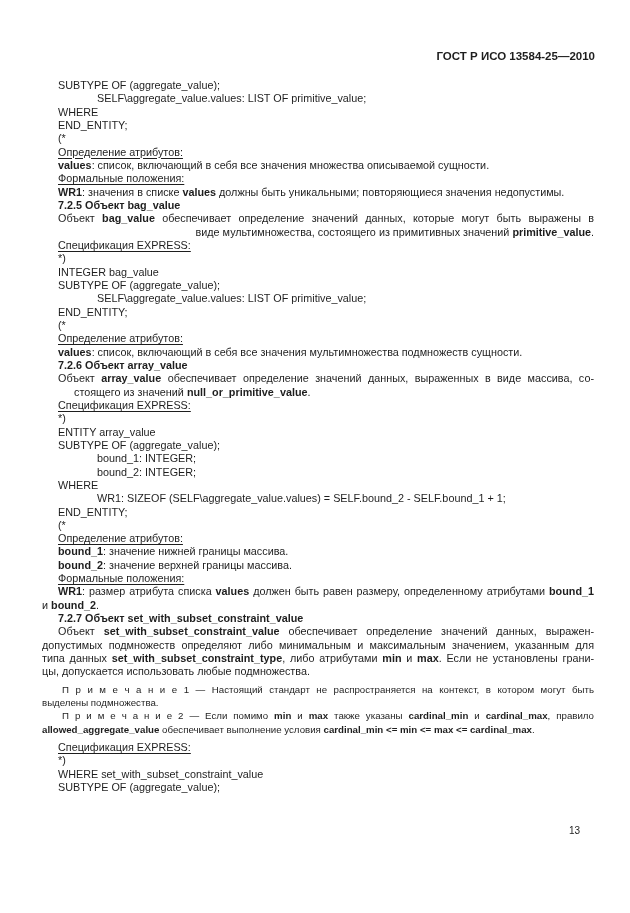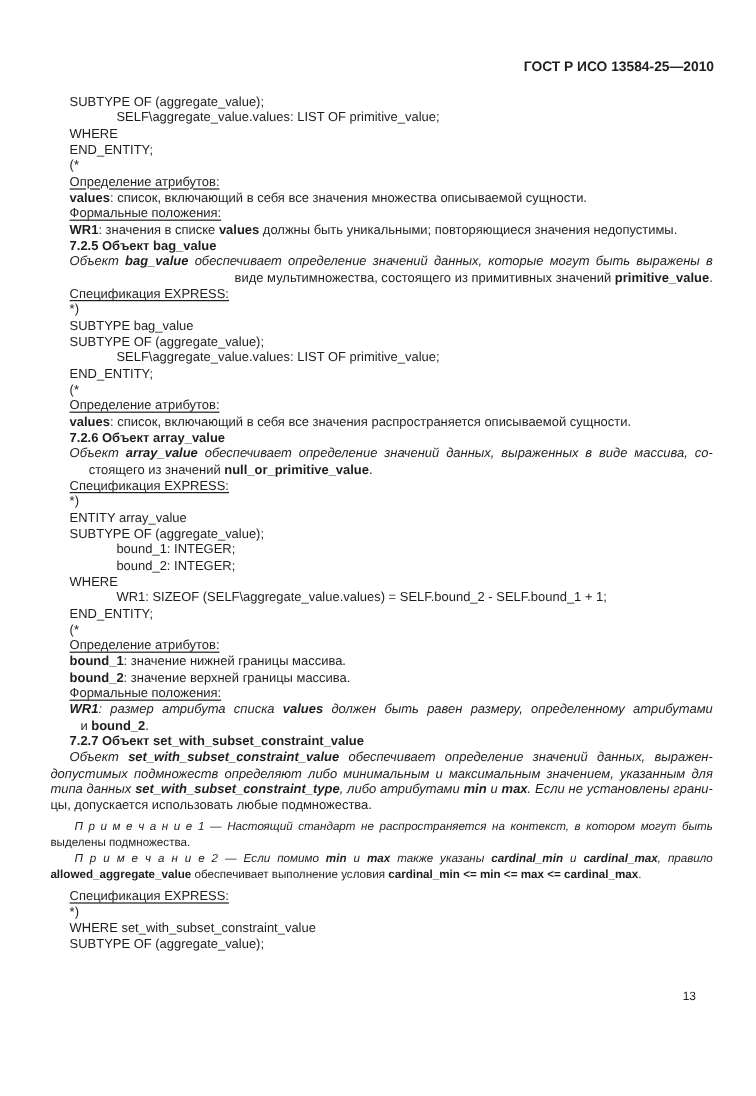--- a/index.html
+++ b/index.html
@@ -42,21 +42,20 @@
   }
   .line.small {
     font-size: 9.7px;
   }
   .line.just {
     white-space: normal;
     text-align: justify;
     text-align-last: justify;
     text-justify: inter-word;
     overflow: hidden;
-    font-style: italic;
   }
   .line span.b { font-weight: bold; }
   .line span.u { text-decoration: underline; text-underline-offset: 2px; }
   .page-number {
     position: absolute;
     top: 824px;
     right: 50px;
     font-size: 10px;
     line-height: 13px;
   }
@@ -75,46 +74,46 @@
       <div class="line" style="padding-left: 16px;"><span>(*</span></div>
       <div class="line" style="padding-left: 16px;"><span class="u">Определение атрибутов:</span></div>
       <div class="line" style="padding-left: 16px;"><span class="b">values</span><span>: список, включающий в себя все значения множества описываемой сущности.</span></div>
       <div class="line" style="padding-left: 16px;"><span class="u">Формальные положения:</span></div>
       <div class="line" style="padding-left: 16px;"><span class="b">WR1</span><span>: значения в списке </span><span class="b">values</span><span> должны быть уникальными; повторяющиеся значения недопустимы.</span></div>
       <div class="line" style="padding-left: 16px;"><span class="b">7.2.5 Объект bag_value</span></div>
       <div class="line just" style="padding-left: 16px;"><span>Объект </span><span class="b">bag_value</span><span> обеспечивает определение значений данных, которые могут быть выражены в</span></div>
       <div class="line" style="padding-left: 0px; text-align: right;"><span>виде мультимножества, состоящего из примитивных значений </span><span class="b">primitive_value</span><span>.</span></div>
       <div class="line" style="padding-left: 16px;"><span class="u">Спецификация EXPRESS:</span></div>
       <div class="line" style="padding-left: 16px;"><span>*)</span></div>
-      <div class="line" style="padding-left: 16px;"><span>SUBTYPE bag_value</span></div>
+      <div class="line" style="padding-left: 16px;"><span>INTEGER bag_value</span></div>
       <div class="line" style="padding-left: 16px;"><span>SUBTYPE OF (aggregate_value);</span></div>
       <div class="line" style="padding-left: 55px;"><span>SELF\aggregate_value.values: LIST OF primitive_value;</span></div>
       <div class="line" style="padding-left: 16px;"><span>END_ENTITY;</span></div>
       <div class="line" style="padding-left: 16px;"><span>(*</span></div>
       <div class="line" style="padding-left: 16px;"><span class="u">Определение атрибутов:</span></div>
-      <div class="line" style="padding-left: 16px;"><span class="b">values</span><span>: список, включающий в себя все значения распространяется описываемой сущности.</span></div>
+      <div class="line" style="padding-left: 16px;"><span class="b">values</span><span>: список, включающий в себя все значения мультимножества подмножеств сущности.</span></div>
       <div class="line" style="padding-left: 16px;"><span class="b">7.2.6 Объект array_value</span></div>
       <div class="line just" style="padding-left: 16px;"><span>Объект </span><span class="b">array_value</span><span> обеспечивает определение значений данных, выраженных в виде массива, со-</span></div>
       <div class="line" style="padding-left: 0px; margin-left: 32px;"><span>стоящего из значений </span><span class="b">null_or_primitive_value</span><span>.</span></div>
       <div class="line" style="padding-left: 16px;"><span class="u">Спецификация EXPRESS:</span></div>
       <div class="line" style="padding-left: 16px;"><span>*)</span></div>
       <div class="line" style="padding-left: 16px;"><span>ENTITY array_value</span></div>
       <div class="line" style="padding-left: 16px;"><span>SUBTYPE OF (aggregate_value);</span></div>
       <div class="line" style="padding-left: 55px;"><span>bound_1: INTEGER;</span></div>
       <div class="line" style="padding-left: 55px;"><span>bound_2: INTEGER;</span></div>
       <div class="line" style="padding-left: 16px;"><span>WHERE</span></div>
       <div class="line" style="padding-left: 55px;"><span>WR1: SIZEOF (SELF\aggregate_value.values) = SELF.bound_2 - SELF.bound_1 + 1;</span></div>
       <div class="line" style="padding-left: 16px;"><span>END_ENTITY;</span></div>
       <div class="line" style="padding-left: 16px;"><span>(*</span></div>
       <div class="line" style="padding-left: 16px;"><span class="u">Определение атрибутов:</span></div>
       <div class="line" style="padding-left: 16px;"><span class="b">bound_1</span><span>: значение нижней границы массива.</span></div>
       <div class="line" style="padding-left: 16px;"><span class="b">bound_2</span><span>: значение верхней границы массива.</span></div>
       <div class="line" style="padding-left: 16px;"><span class="u">Формальные положения:</span></div>
       <div class="line just" style="padding-left: 16px;"><span class="b">WR1</span><span>: размер атрибута списка </span><span class="b">values</span><span> должен быть равен размеру, определенному атрибутами </span><span class="b">bound_1</span></div>
-      <div class="line" style="padding-left: 0px; margin-left: 25px;"><span>и </span><span class="b">bound_2</span><span>.</span></div>
+      <div class="line" style="padding-left: 0px;"><span>и </span><span class="b">bound_2</span><span>.</span></div>
       <div class="line" style="padding-left: 16px;"><span class="b">7.2.7 Объект set_with_subset_constraint_value</span></div>
       <div class="line just" style="padding-left: 16px;"><span>Объект </span><span class="b">set_with_subset_constraint_value</span><span> обеспечивает определение значений данных, выражен-</span></div>
       <div class="line just" style="padding-left: 0px;"><span>допустимых подмножеств определяют либо минимальным и максимальным значением, указанным для</span></div>
       <div class="line just" style="padding-left: 0px;"><span>типа данных </span><span class="b">set_with_subset_constraint_type</span><span>, либо атрибутами </span><span class="b">min</span><span> и </span><span class="b">max</span><span>. Если не установлены грани-</span></div>
       <div class="line" style="padding-left: 0px;"><span>цы, допускается использовать любые подмножества.</span></div>
       <div class="line small just" style="padding-left: 20px; margin-top: 4px;"><span>П р и м е ч а н и е 1 — Настоящий стандарт не распространяется на контекст, в котором могут быть</span></div>
       <div class="line small" style="padding-left: 0px;"><span>выделены подмножества.</span></div>
       <div class="line small just" style="padding-left: 20px;"><span>П р и м е ч а н и е 2 — Если помимо </span><span class="b">min</span><span> и </span><span class="b">max</span><span> также указаны </span><span class="b">cardinal_min</span><span> и </span><span class="b">cardinal_max</span><span>, правило</span></div>
       <div class="line small" style="padding-left: 0px;"><span class="b">allowed_aggregate_value</span><span> обеспечивает выполнение условия </span><span class="b">cardinal_min &lt;= min &lt;= max &lt;= cardinal_max</span><span>.</span></div>
       <div class="line" style="padding-left: 16px; margin-top: 5px;"><span class="u">Спецификация EXPRESS:</span></div>

